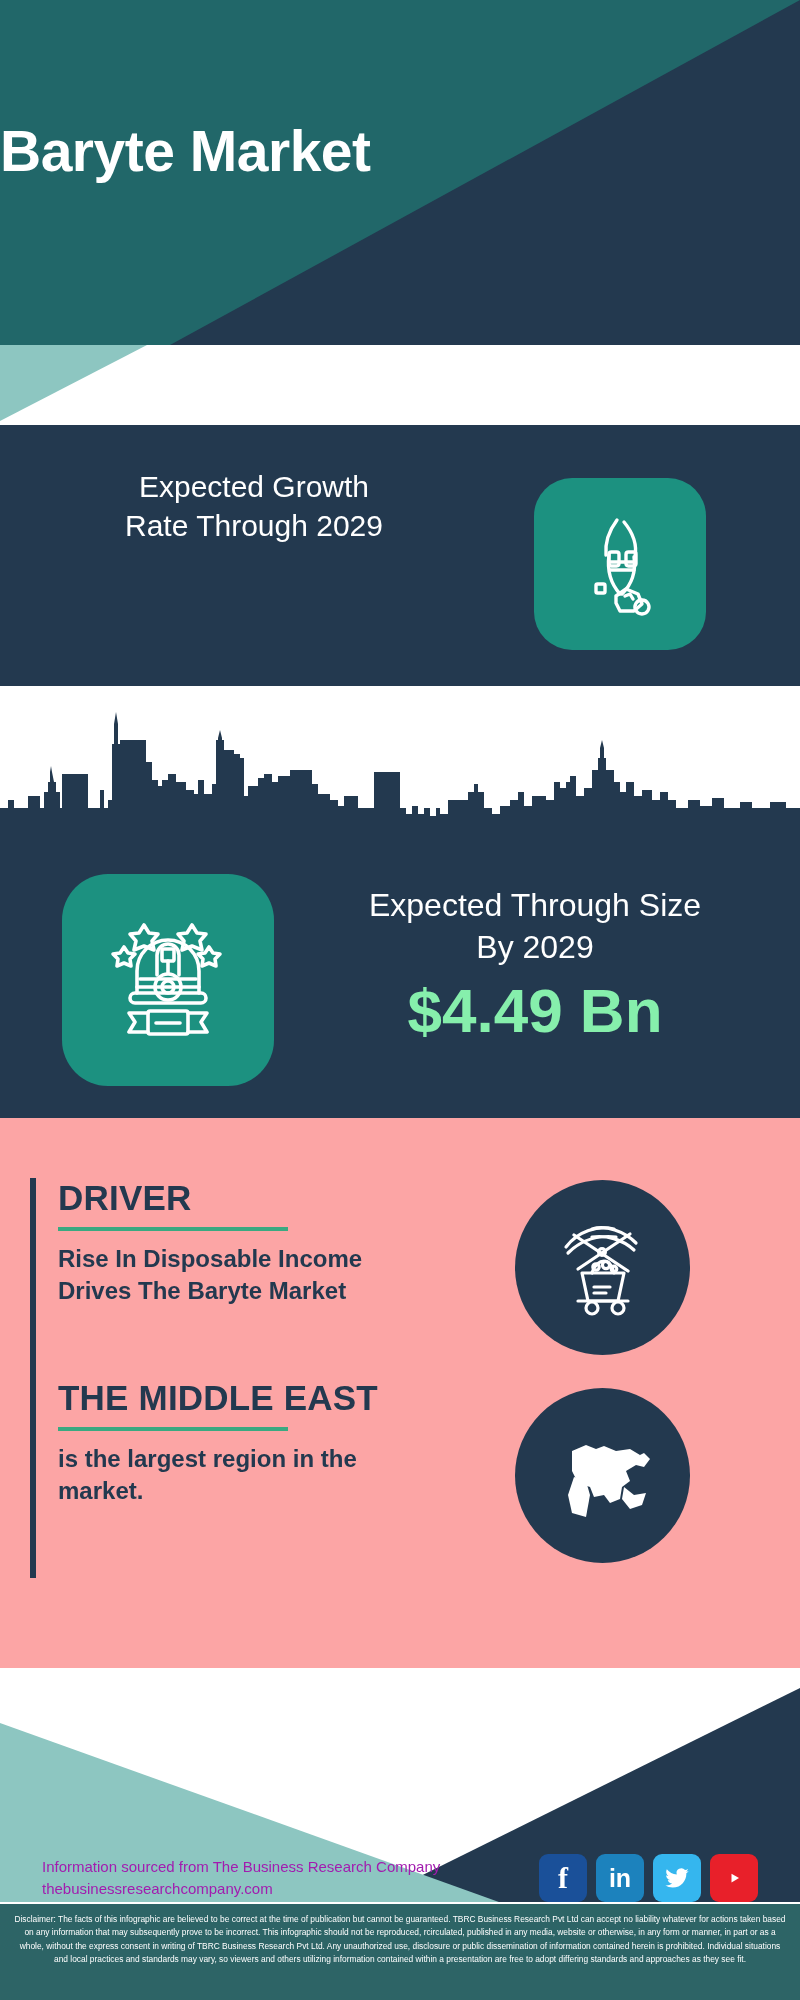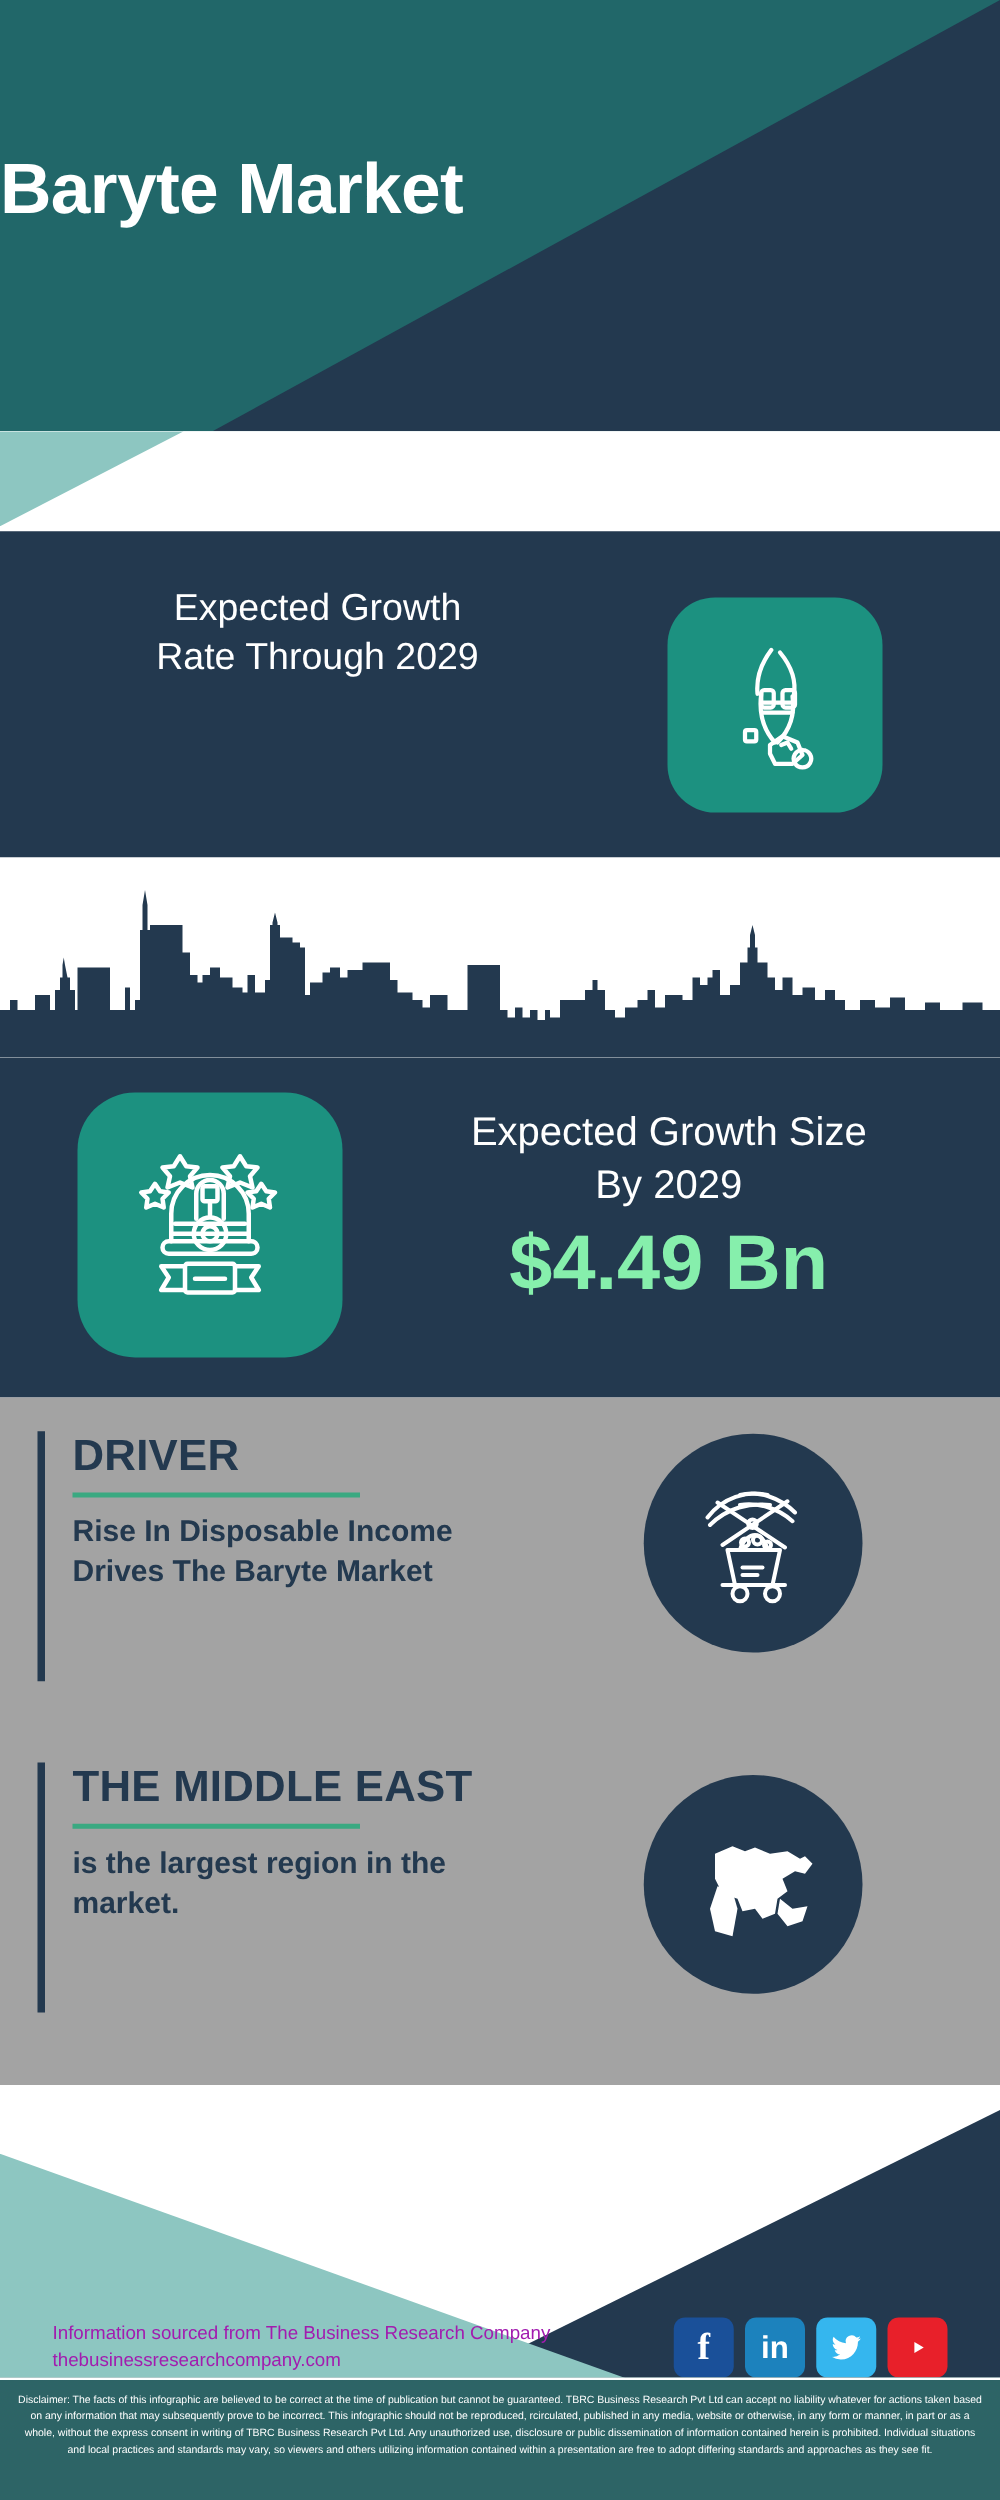--- a/index.html
+++ b/index.html
@@ -125,33 +125,33 @@
     font-size:62px;
     font-weight:bold;
     color:#86efac;
     line-height:74px;
   }
 
   
   .insights {
     position:relative;
     width:800px; height:550px;
-    background:#a3a3a3;
-    padding-top:27px;
+    background:#fca5a5;
+    padding-top:60px;
     overflow:hidden;
   }
   .card {
     position:relative;
     margin-left:30px;
     width:740px;
     border-left:6px solid #23394f;
     padding-left:22px;
     min-height:200px;
   }
-  .card.second { margin-top:65px; }
+  .card.second { }
   .card-heading {
     color:#23394f;
     font-weight:bold;
     font-size:35px;
     line-height:40px;
     letter-spacing:0.2px;
   }
   .card-rule {
     width:230px; height:4px;
     background:#3aa981;
@@ -303,21 +303,21 @@
         <circle cx="75" cy="82" r="6"></circle>
         <rect x="37" y="88" width="76" height="10" rx="5"></rect>
         <rect x="55" y="106" width="40" height="23" rx="2"></rect>
         <path d="M55 108 L36 108 L42 117 L36 127 L55 127"></path>
         <path d="M95 108 L114 108 L108 117 L114 127 L95 127"></path>
         <line x1="63" y1="118" x2="87" y2="118"></line>
       </g>
     </svg>
   </div>
   <div class="market-text">
-    <div class="market-label">Expected Growth Size</div>
+    <div class="market-label">Expected Through Size</div>
     <div class="market-label">By 2029</div>
     <div class="market-value">$4.49 Bn</div>
   </div>
 </div>
 
 <div class="insights">
 
   <div class="card">
     <div class="card-heading">DRIVER</div>
     <div class="card-rule"></div>

